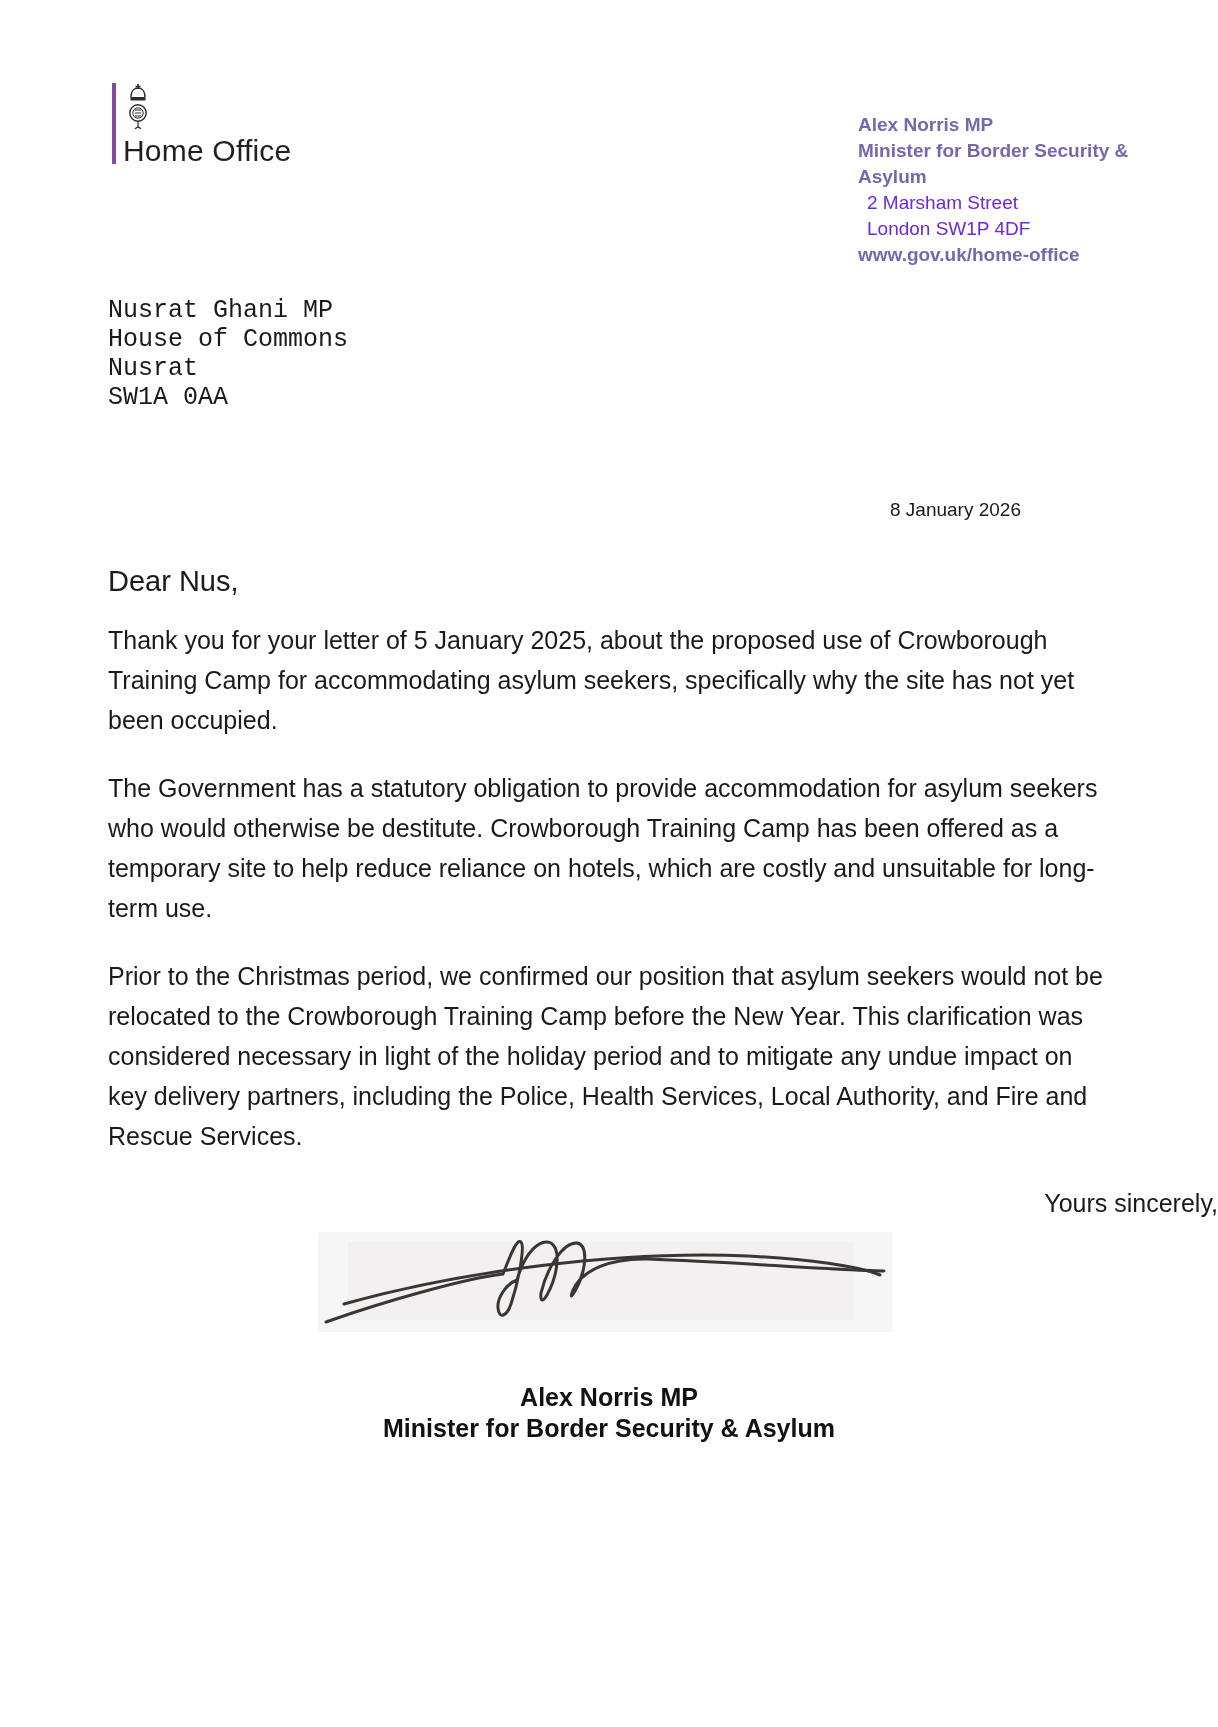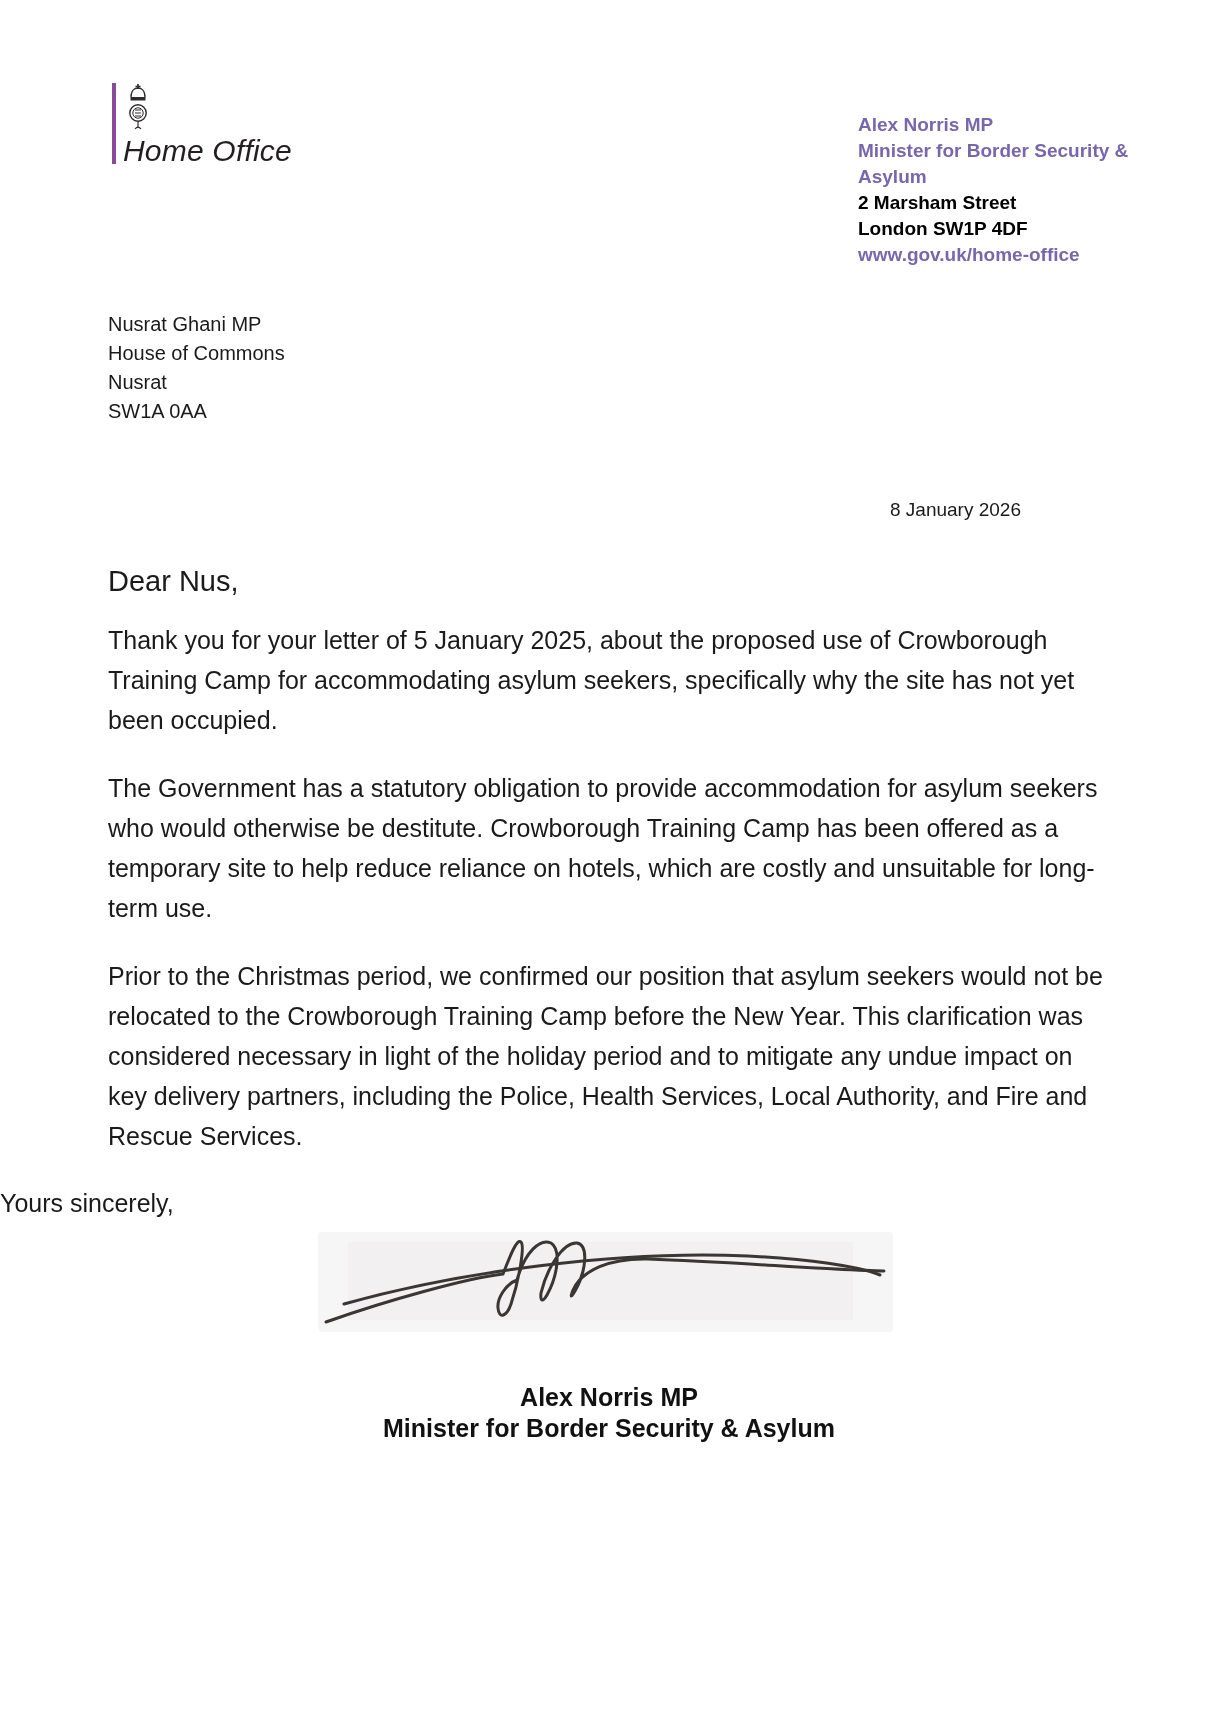--- a/index.html
+++ b/index.html
@@ -3,47 +3,47 @@
 <meta charset="utf-8">
 <style>
   html,body { margin:0; padding:0; background:#e8e8e8; }
   .page {
     position:relative; width:1218px; height:1727px; margin:0 auto;
     background:#ffffff; overflow:hidden;
     font-family:"Liberation Sans", sans-serif; color:#1a1a1a;
   }
 
   
-  .logo { position:absolute; left:112px; top:83px; width:190px; height:85px;font-style:italic; }
+  .logo { position:absolute; left:112px; top:83px; width:190px; height:85px; }
   .logo-bar { position:absolute; left:0; top:0; width:4px; height:81px; background:#8a4a9b; }
   .logo-crest { position:absolute; left:15px; top:0; }
   .logo-text {
     position:absolute; left:11px; top:51px; font-size:30px; color:#231f20;
     white-space:nowrap; letter-spacing:0.2px;
   }
 
   
   .sender { position:absolute; left:858px; top:112px; width:284px; font-size:19px; line-height:26px; }
   .sender .purple { color:#7867ac; font-weight:bold; }
-  .sender .plain { color:#000000; font-weight:bold; }
+  .sender .plain { color:#6d28d9; font-weight:normal;margin-left:9px; }
 
   
-  .recipient { position:absolute; left:108px; top:310px; font-size:20px; line-height:29px; }
+  .recipient { position:absolute; left:108px; top:296px; font-size:25px; line-height:29px;font-family:Liberation Mono, monospace; }
   .reference { position:absolute; left:108px; top:447px; font-size:25px; }
   .date      { position:absolute; left:890px; top:499px; font-size:19px; }
   .salutation{ position:absolute; left:108px; top:565px; font-size:29px;text-align:right; }
 
   
   .body { position:absolute; left:108px; top:620px; width:1000px; font-size:25px; line-height:40px; }
   .body p { margin:0 0 28px 0; }
 
   
   .valediction {
     position:absolute; left:0; top:1189px; width:1218px;
-    text-align:left; font-size:25px;
+    text-align:right; font-size:25px;
   }
   .signature-wrap { position:absolute; left:318px; top:1230px; width:575px; height:108px; }
   .closing-names {
     position:absolute; left:0; top:1382px; width:1218px;
     text-align:center; font-size:25px; font-weight:bold; line-height:31px; color:#111;
   }
 </style>
 </head>
 <body>
 

